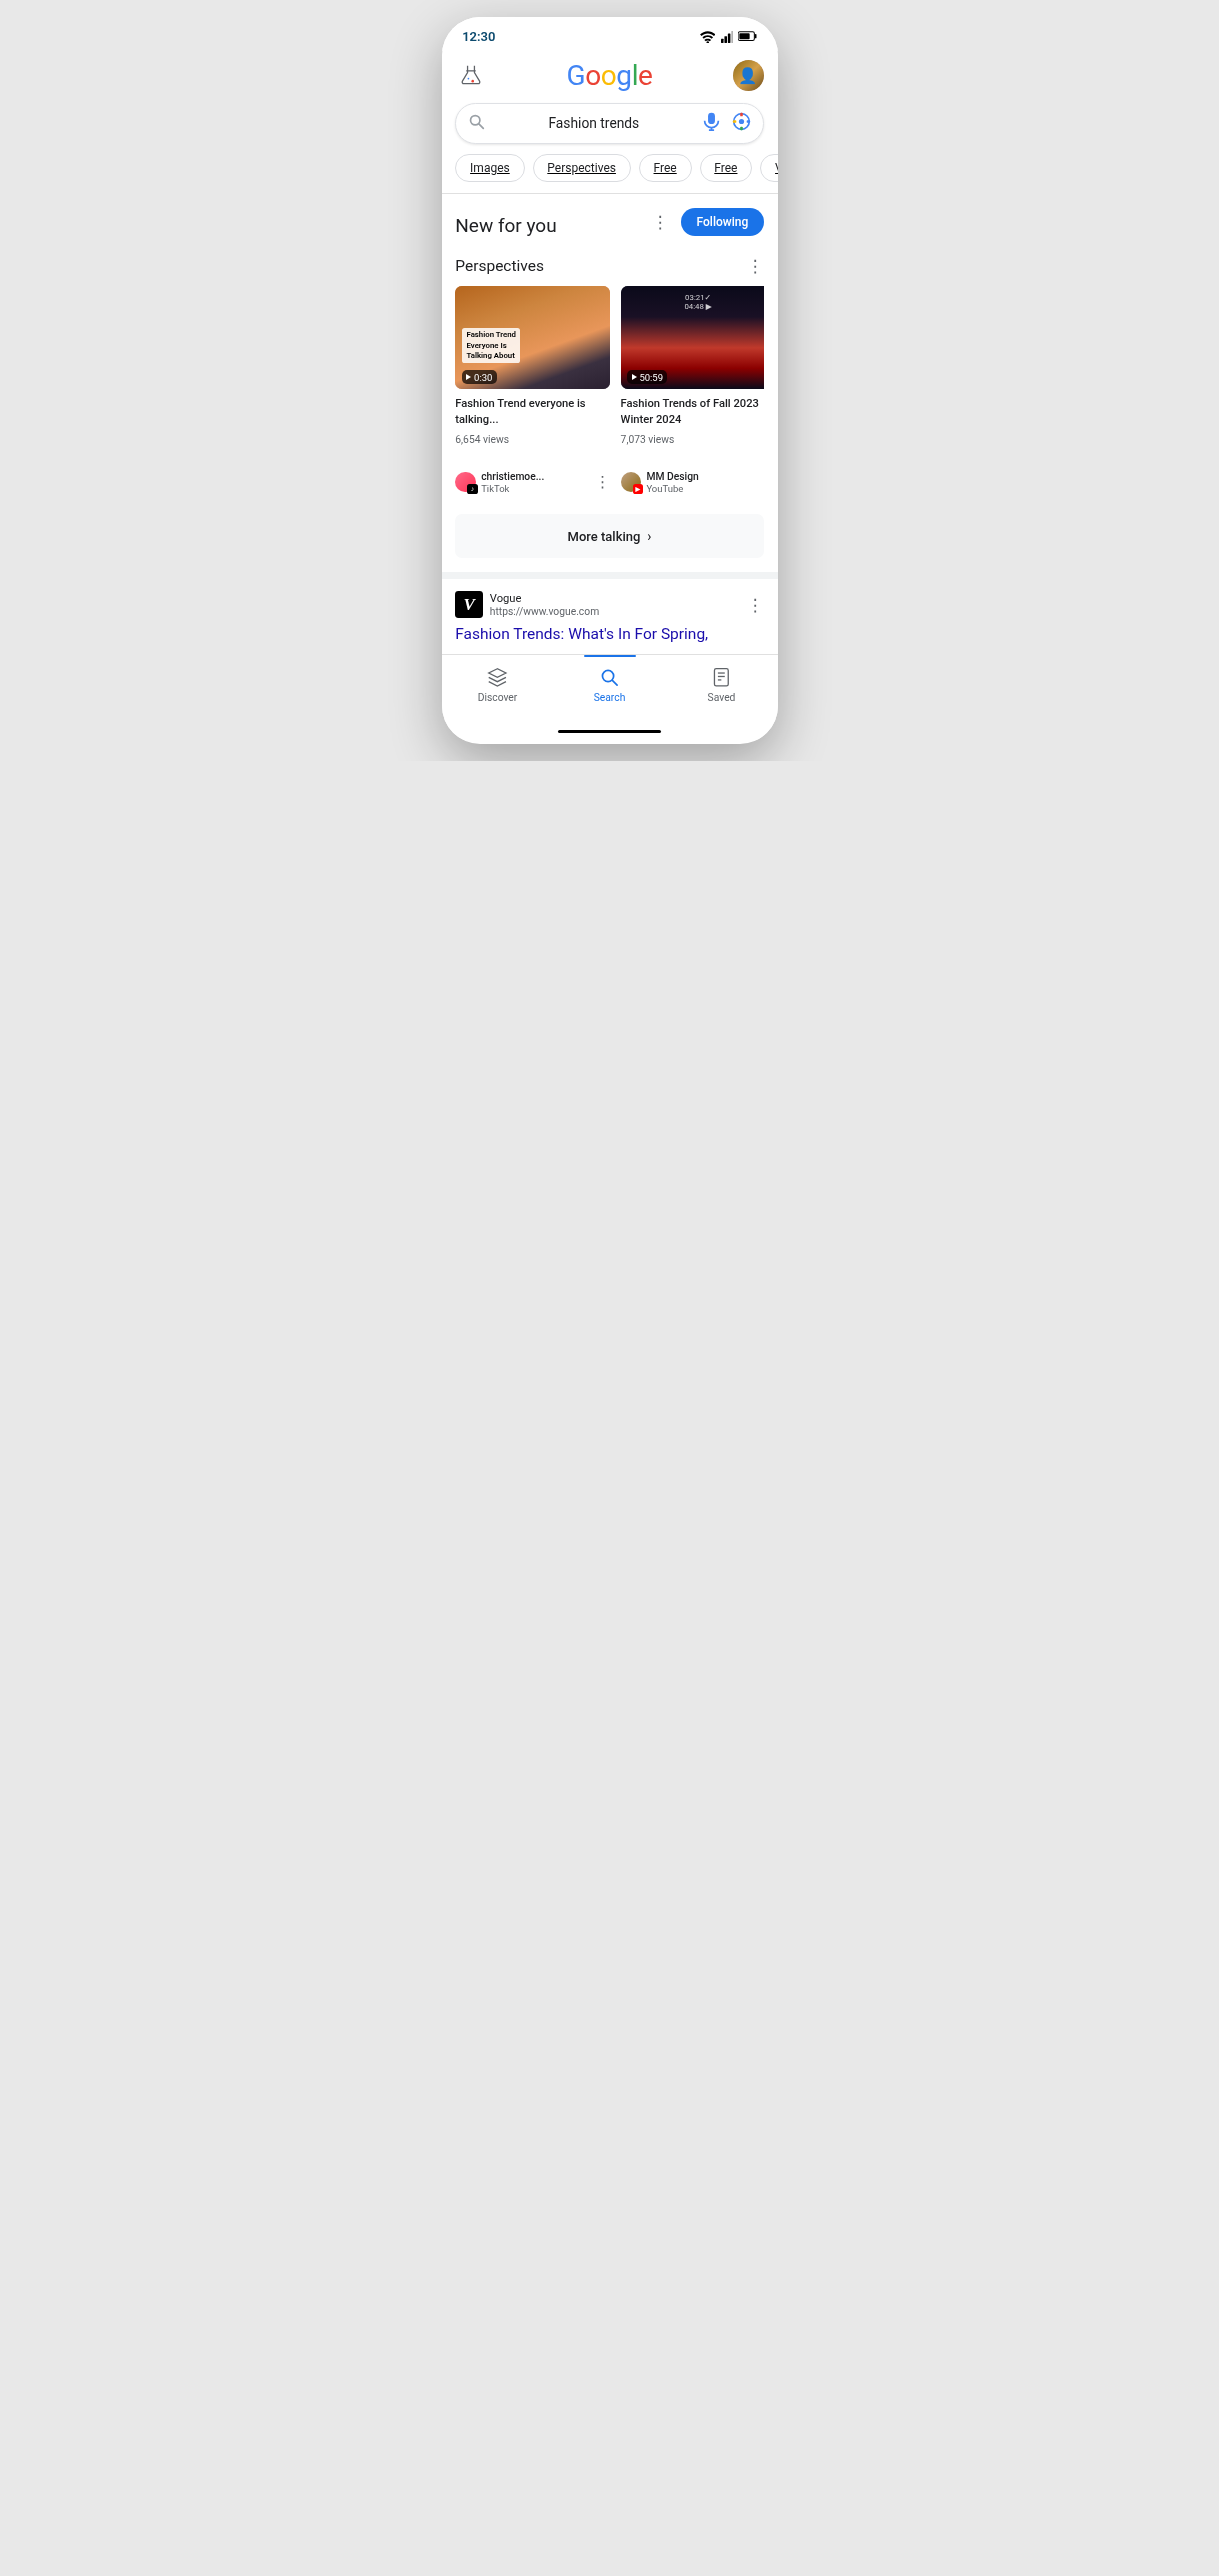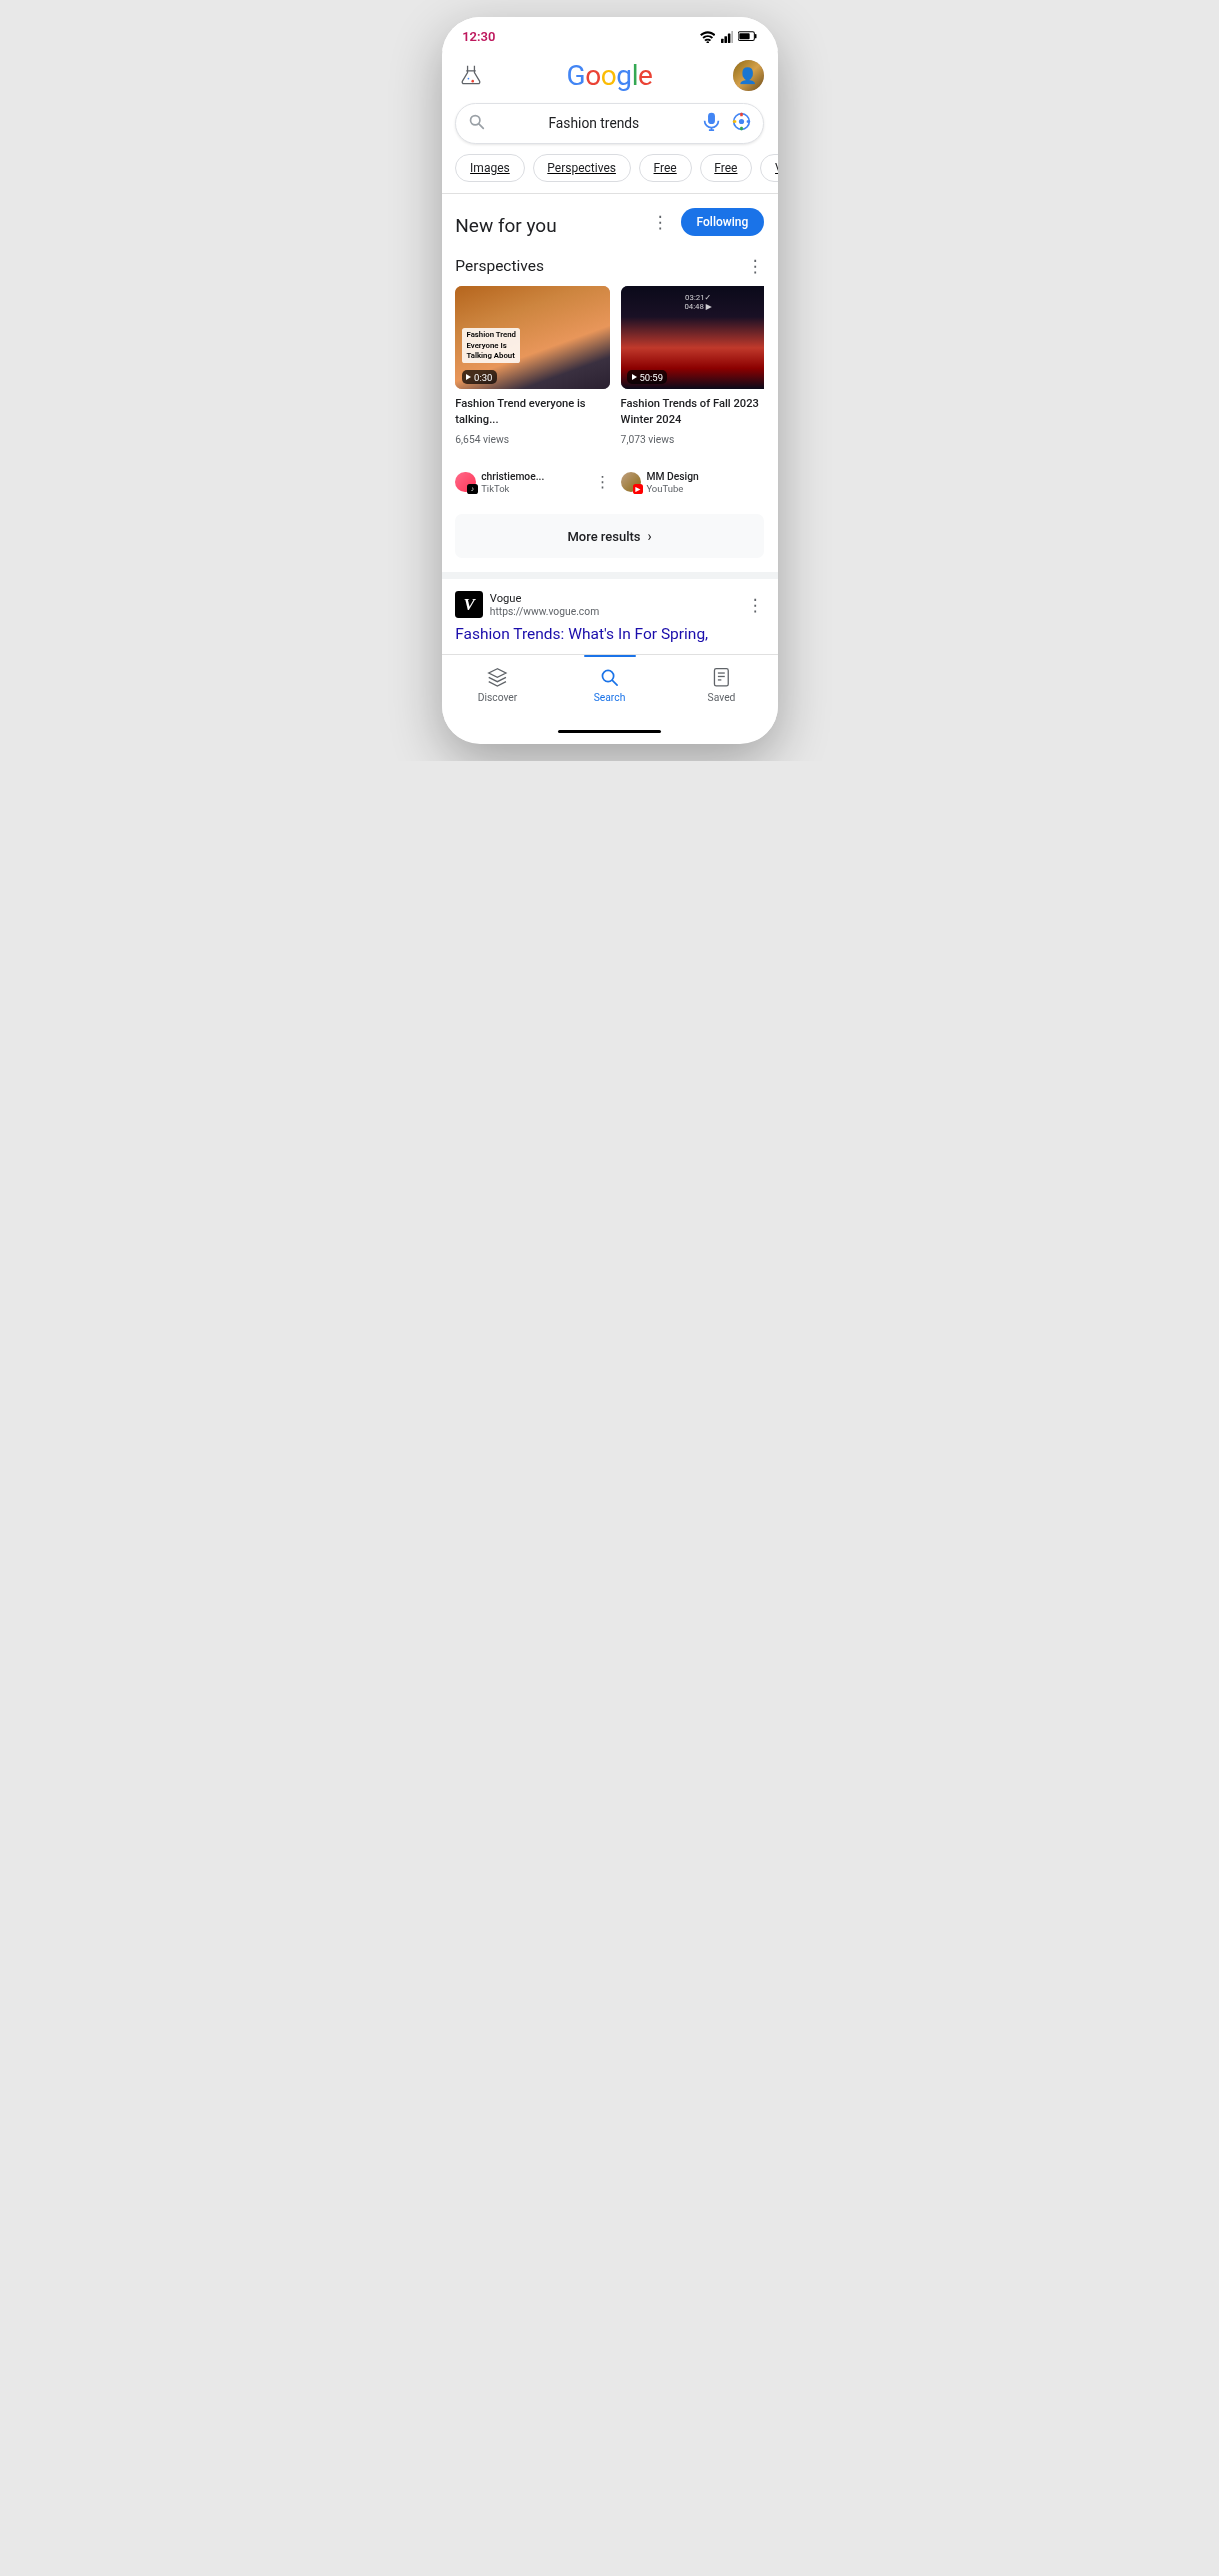--- a/index.html
+++ b/index.html
@@ -27,21 +27,21 @@
       background: #fff;
       padding: 12px 20.7px 6.9px;
       display: flex;
       justify-content: space-between;
       align-items: center;
     }
 
     .status-time {
       font-size: 13px;
       font-weight: 600;
-      color: #be185d;
+      color: #0c4a6e;
     }
 
     .status-icons {
       display: flex;
       gap: 5.2px;
       align-items: center;
     }
 
     .status-icons svg {
       fill: #000;
@@ -732,21 +732,21 @@
               <div class="source-platform">YouTube</div>
             </div>
             <div class="source-more">⋮</div>
           </div>
         </div>
 
       </div>
     </div>
 
     <div class="more-results-btn">
-      <span class="more-results-text">More results</span>
+      <span class="more-results-text">More talking</span>
       <span class="chevron-right">›</span>
     </div>
 
     <div class="big-divider"></div>
 
     <div class="search-result">
       <div class="result-source-row">
         <div class="result-source-info">
           <div class="result-source-icon">
             <span class="vogue-v">V</span>

